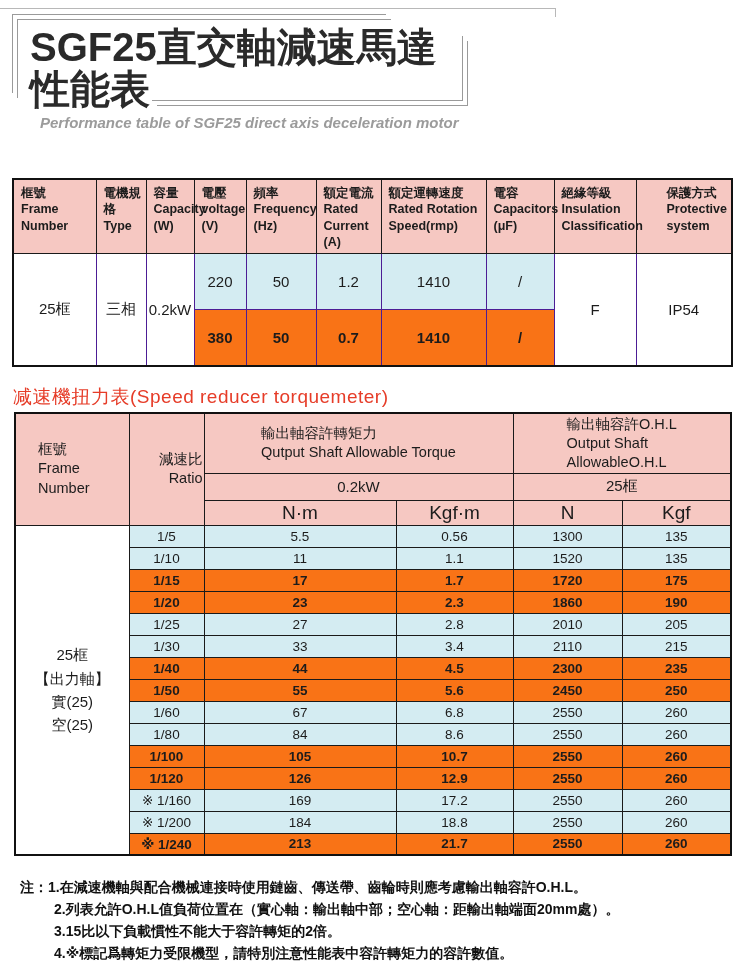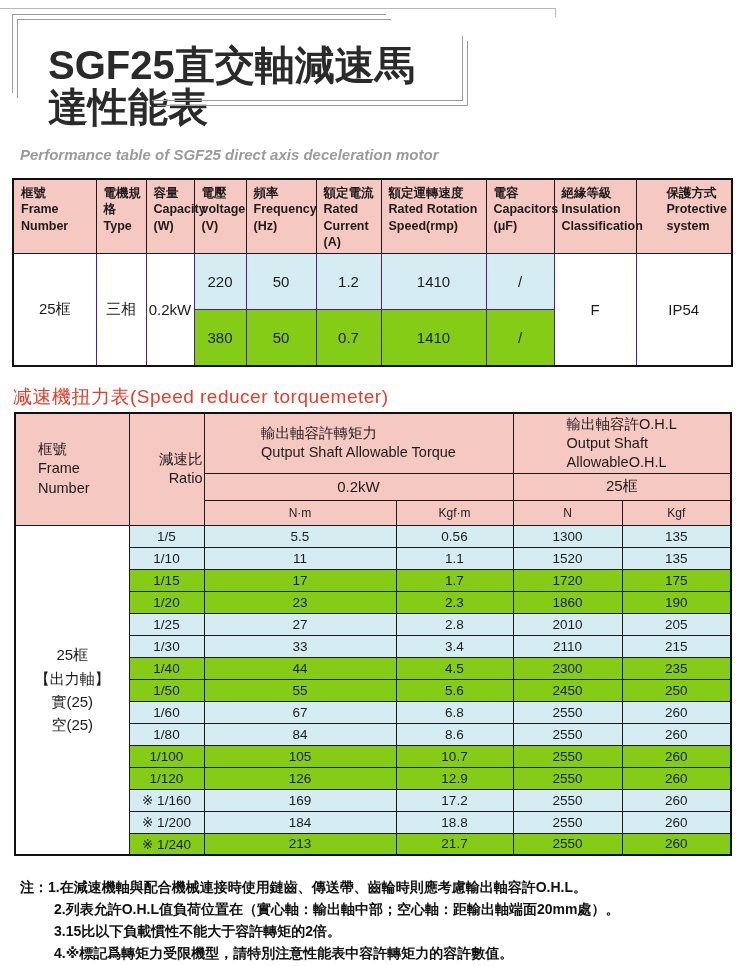--- a/index.html
+++ b/index.html
@@ -14,22 +14,22 @@
   .top-rule{position:absolute;top:8px;left:0;width:556px;height:8px;border-top:1px solid #b8b8b8;}
   .top-rule::after{content:"";position:absolute;right:0;top:0;height:8px;border-right:1px solid #b8b8b8;}
 
   
   .title-block{position:absolute;top:14px;left:12px;width:450px;height:95px;}
   .frame{position:absolute;pointer-events:none;}
   .tl1{left:0;top:0;width:373px;height:78px;border-top:1px solid #9a9a9a;border-left:1px solid #9a9a9a;}
   .tl2{left:5px;top:5px;width:373px;height:78px;border-top:1px solid #9a9a9a;border-left:1px solid #9a9a9a;}
   .br1{left:140px;top:22px;width:310px;height:64px;border-right:1px solid #9a9a9a;border-bottom:1px solid #9a9a9a;}
   .br2{left:145px;top:27px;width:310px;height:64px;border-right:1px solid #9a9a9a;border-bottom:1px solid #9a9a9a;}
-  h1.title{margin:18px;padding:12px 0 0 18px;font-size:40px;line-height:1.05;font-weight:bold;color:#2a2a2a;letter-spacing:0;}
-  .subtitle{margin:4px 0 0 8px;font-size:15px;font-weight:bold;font-style:italic;color:#9b9b9b;}
+  h1.title{margin:0;padding:12px 0 0 18px;font-size:40px;line-height:1.05;font-weight:bold;color:#2a2a2a;letter-spacing:0;}
+  .subtitle{margin:4px 0 0 28px;font-size:15px;font-weight:bold;font-style:italic;color:#9b9b9b;}
 
   .sec-heading{position:absolute;margin:0;font-size:19px;font-weight:normal;color:#e63c28;letter-spacing:.5px;}
   #sec1-heading{top:143px;left:10px;}
   #sec2-heading{top:384px;left:13px;}
 
   table{border-collapse:collapse;table-layout:fixed;}
   td,th{box-sizing:border-box;}
   .pl{white-space:pre-line;}
 
   
@@ -38,34 +38,34 @@
     background:#f6c8c2;border:1px solid #1a1a1a;
     vertical-align:top;text-align:left;
     padding:5px 2px 3px 7px;
     font-size:12.5px;font-weight:bold;line-height:1.3;
   }
   .t1 tr.hd{height:58px;}
   .t1 th.col-protection{padding-left:30px;}
   .t1 td{border:1px solid #4c1d95;text-align:center;vertical-align:middle;font-size:15px;}
   .t1 tr.dr{height:56px;}
   .bg-b{background:#d4ecf2;}
-  .bg-y{background:#84cc16;}
+  .bg-y{background:#f97316;font-weight:bold;}
 
   
   .t2{position:absolute;top:412px;left:14px;width:716px;border:2px solid #111;}
   .t2 th{background:#f6c8c2;border:1px solid #1a1a1a;font-weight:normal;vertical-align:middle;}
   .t2 tr.ha{height:58px;}
   .t2 tr.hb{height:27px;}
   .t2 tr.hc{height:25px;}
   .t2 th.h-frame{text-align:left;padding-left:22px;font-size:14.5px;line-height:1.35;}
   .t2 th.h-ratio{text-align:right;padding-left:13px;font-size:14.5px;line-height:1.35;}
   .t2 th.h-span{text-align:center;}
   .t2 th.h-span .inner{display:inline-block;text-align:left;font-size:14.5px;line-height:1.3;}
   .t2 th.h-power{text-align:center;font-size:15px;}
-  .t2 th.h-unit{text-align:center;font-size:12px;}
+  .t2 th.h-unit{text-align:center;font-size:19px;}
   .t2 td{border:1px solid #1a1a1a;text-align:center;vertical-align:middle;font-size:13.5px;padding:0;}
   .t2 tr.row{height:22px;}
   .t2 td.frame-cell{background:#fff;font-size:15px;line-height:1.55;vertical-align:middle;}
 
   
   .notes{position:absolute;top:876px;left:20px;width:710px;font-size:14px;line-height:22px;font-weight:bold;color:#111;}
   .notes .note-line + .note-line{margin-left:34px;}
 </style>
 </head>
 <body>

